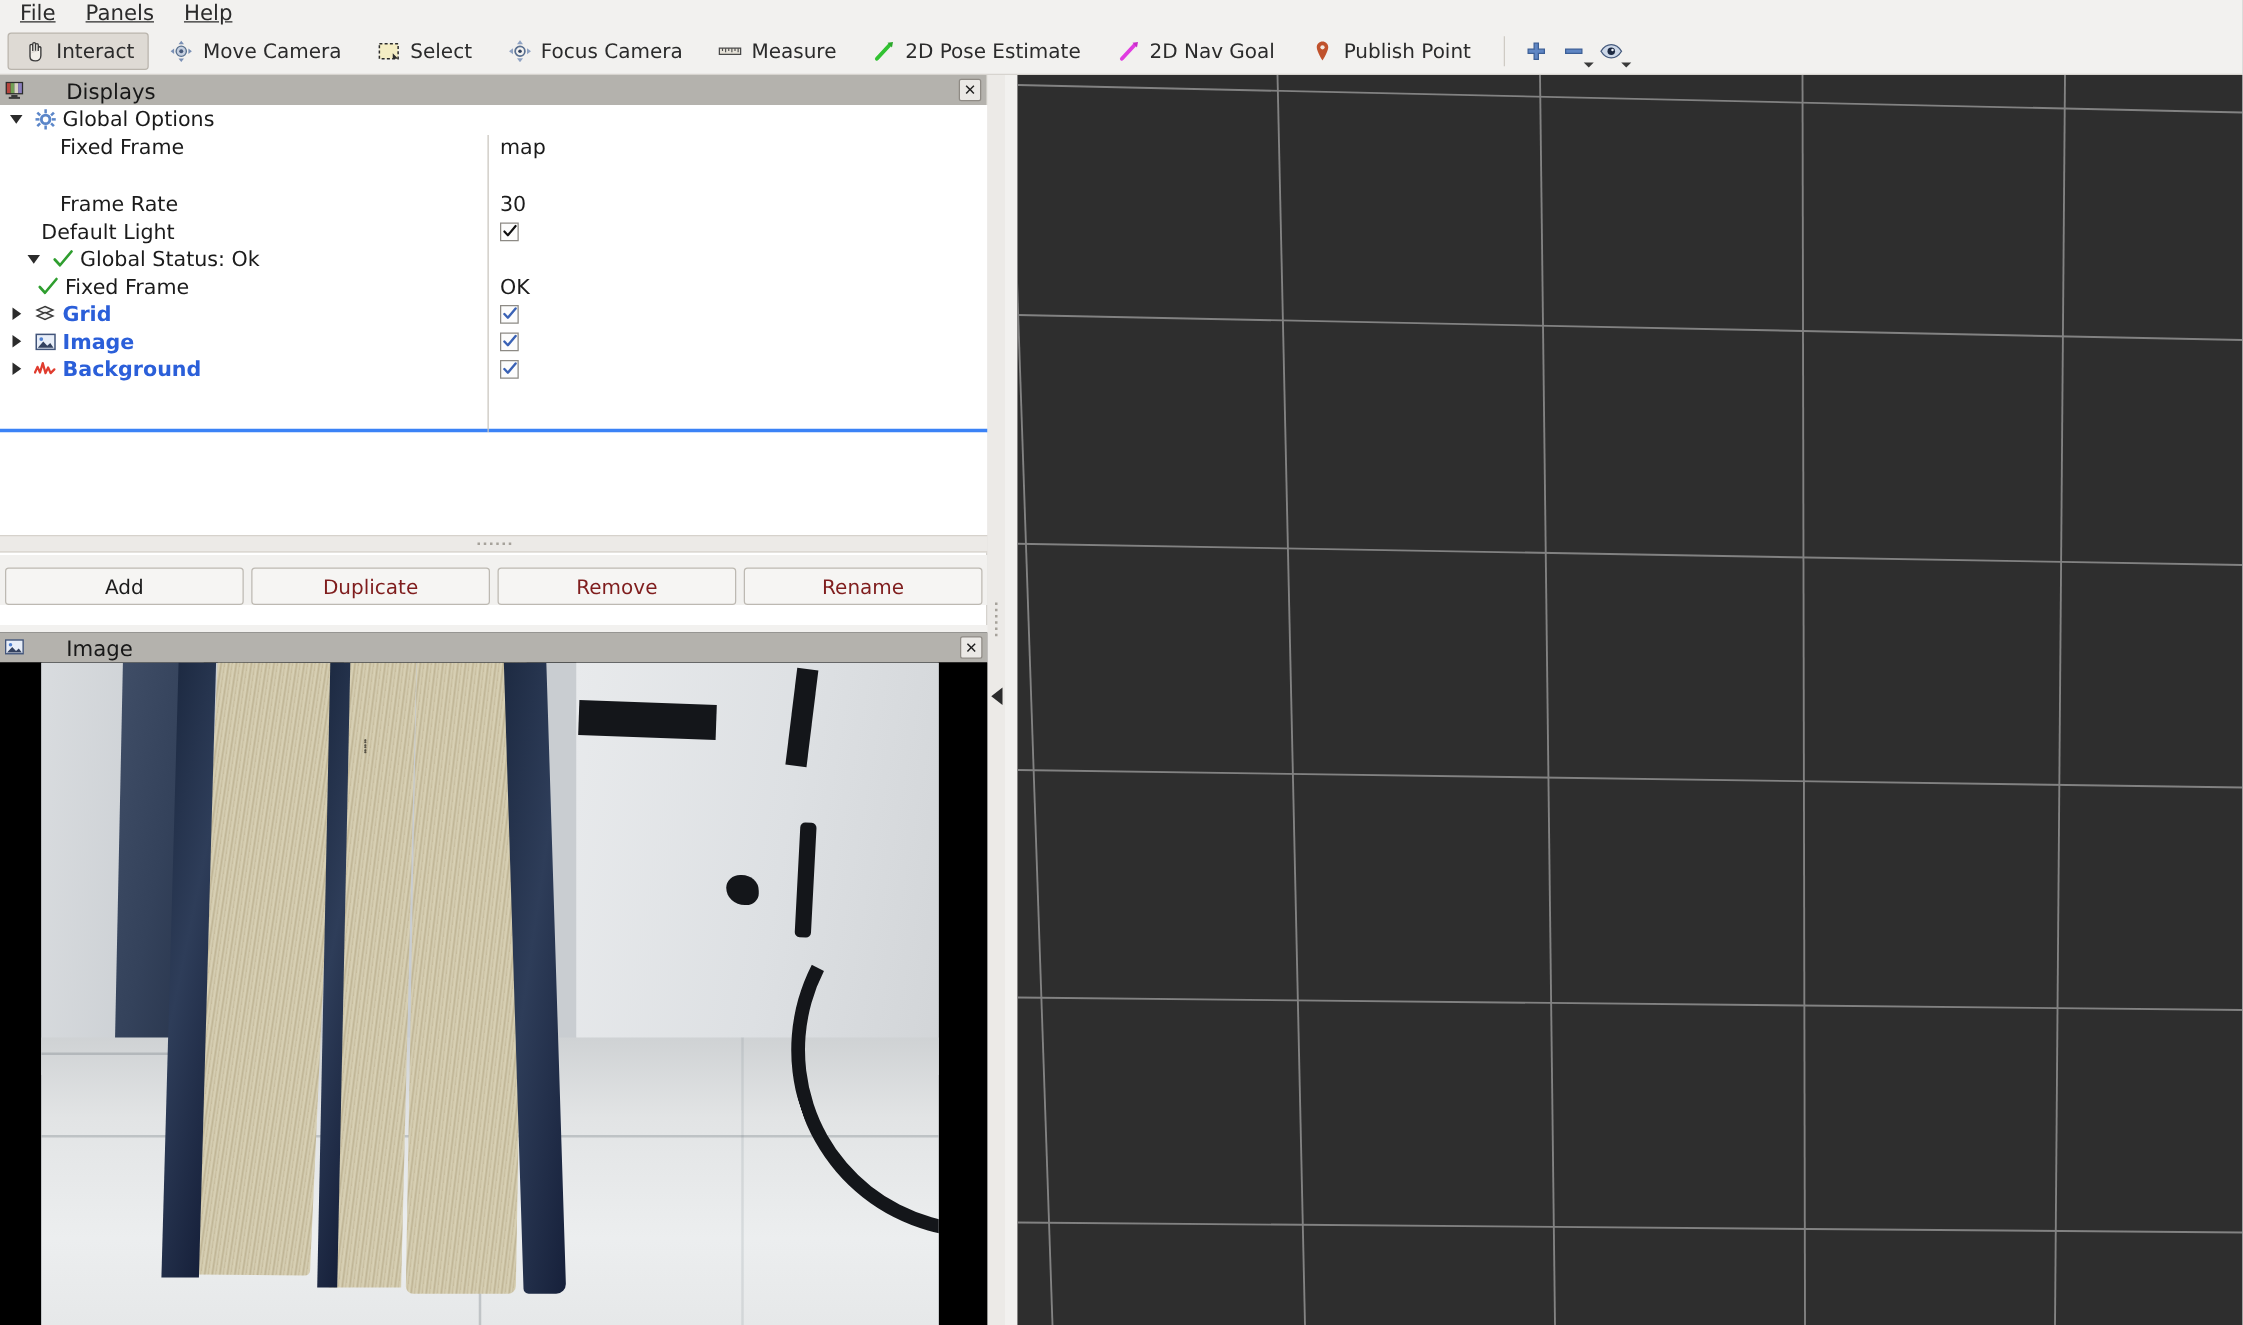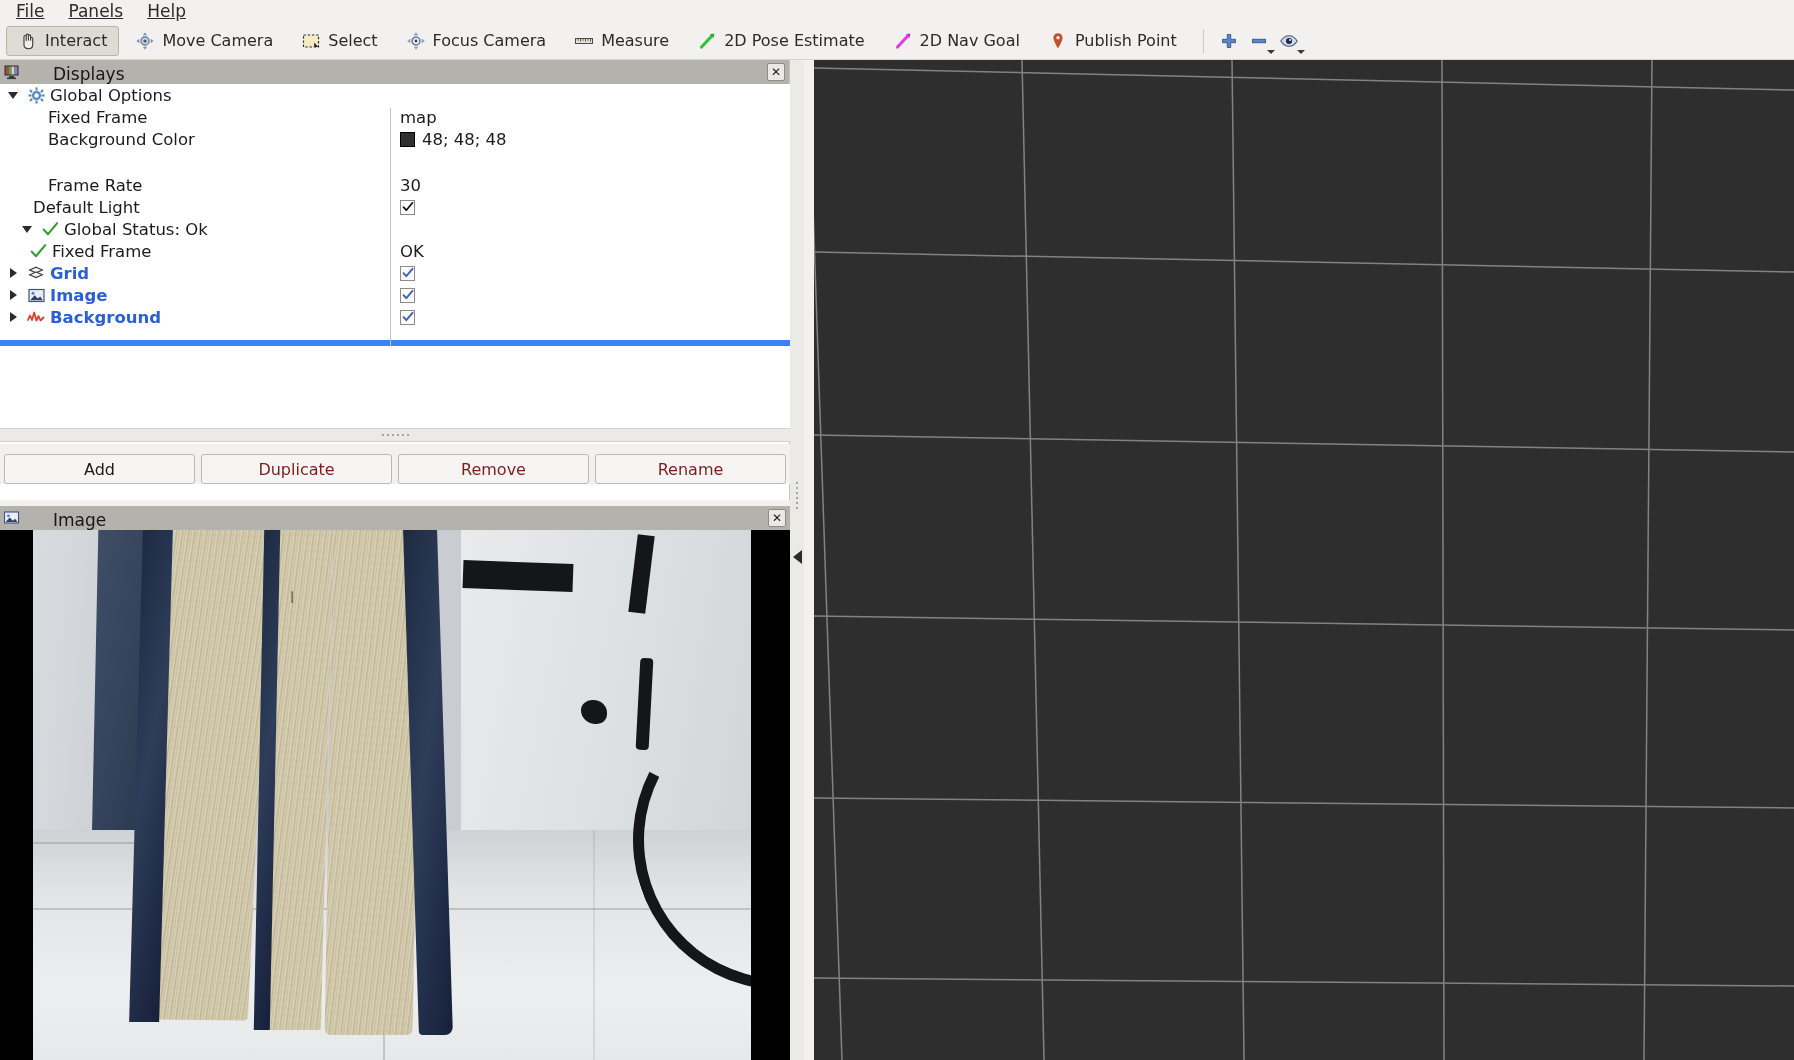--- a/index.html
+++ b/index.html
@@ -57,21 +57,21 @@
   .panel-title .ptxt { font-size: 17px; color: #181818; margin-left: 7px; }
   .panel-close {
     position: absolute; right: 4px; top: 3px; width: 18px; height: 18px;
     background: #ebe9e6; border: 1px solid #8f8b85; border-radius: 2px;
     display: flex; align-items: center; justify-content: center;
     font-size: 12px; color: #1c1c1c; font-weight: bold; line-height: 1;
     cursor: default;
   }
   #tree-area {
     position: absolute; left: 0; top: 24px; width: 790px; height: 262px;
-    background: #ffffff; border-bottom: 6px solid #3b82f6;
+    background: #ffffff; border-bottom: 3px solid #3b82f6;
   }
   #col-divider {
     position: absolute; left: 390px; top: 24px; width: 1px; height: 262px;
     background: #c9c5be;
   }
   .trow {
     position: relative; height: 22px; display: flex; align-items: center;
     font-size: 16.5px; color: #1b1b1b; white-space: nowrap;
   }
   .tw-expander {
@@ -372,27 +372,20 @@
           </svg>
         </span>
         <span class="tlabel">Global Options</span>
       </div>
 
       <div class="trow" style="padding-left:46px;">
         <span class="tlabel">Fixed Frame</span>
         <span class="tval">map</span>
       </div>
 
-      <div class="trow" style="padding-left:46px;">
-        <span class="tlabel">Background Color</span>
-        <span class="tval">
-          <span class="swatch"></span>
-          <span>48; 48; 48</span>
-        </span>
-      </div>
 
       <div class="trow" style="padding-left:46px;margin-top:24px;">
         <span class="tlabel">Frame Rate</span>
         <span class="tval">30</span>
       </div>
 
       <div class="trow" style="padding-left:31px;">
         <span class="tlabel">Default Light</span>
         <span class="tval">
           <span class="cbox">

